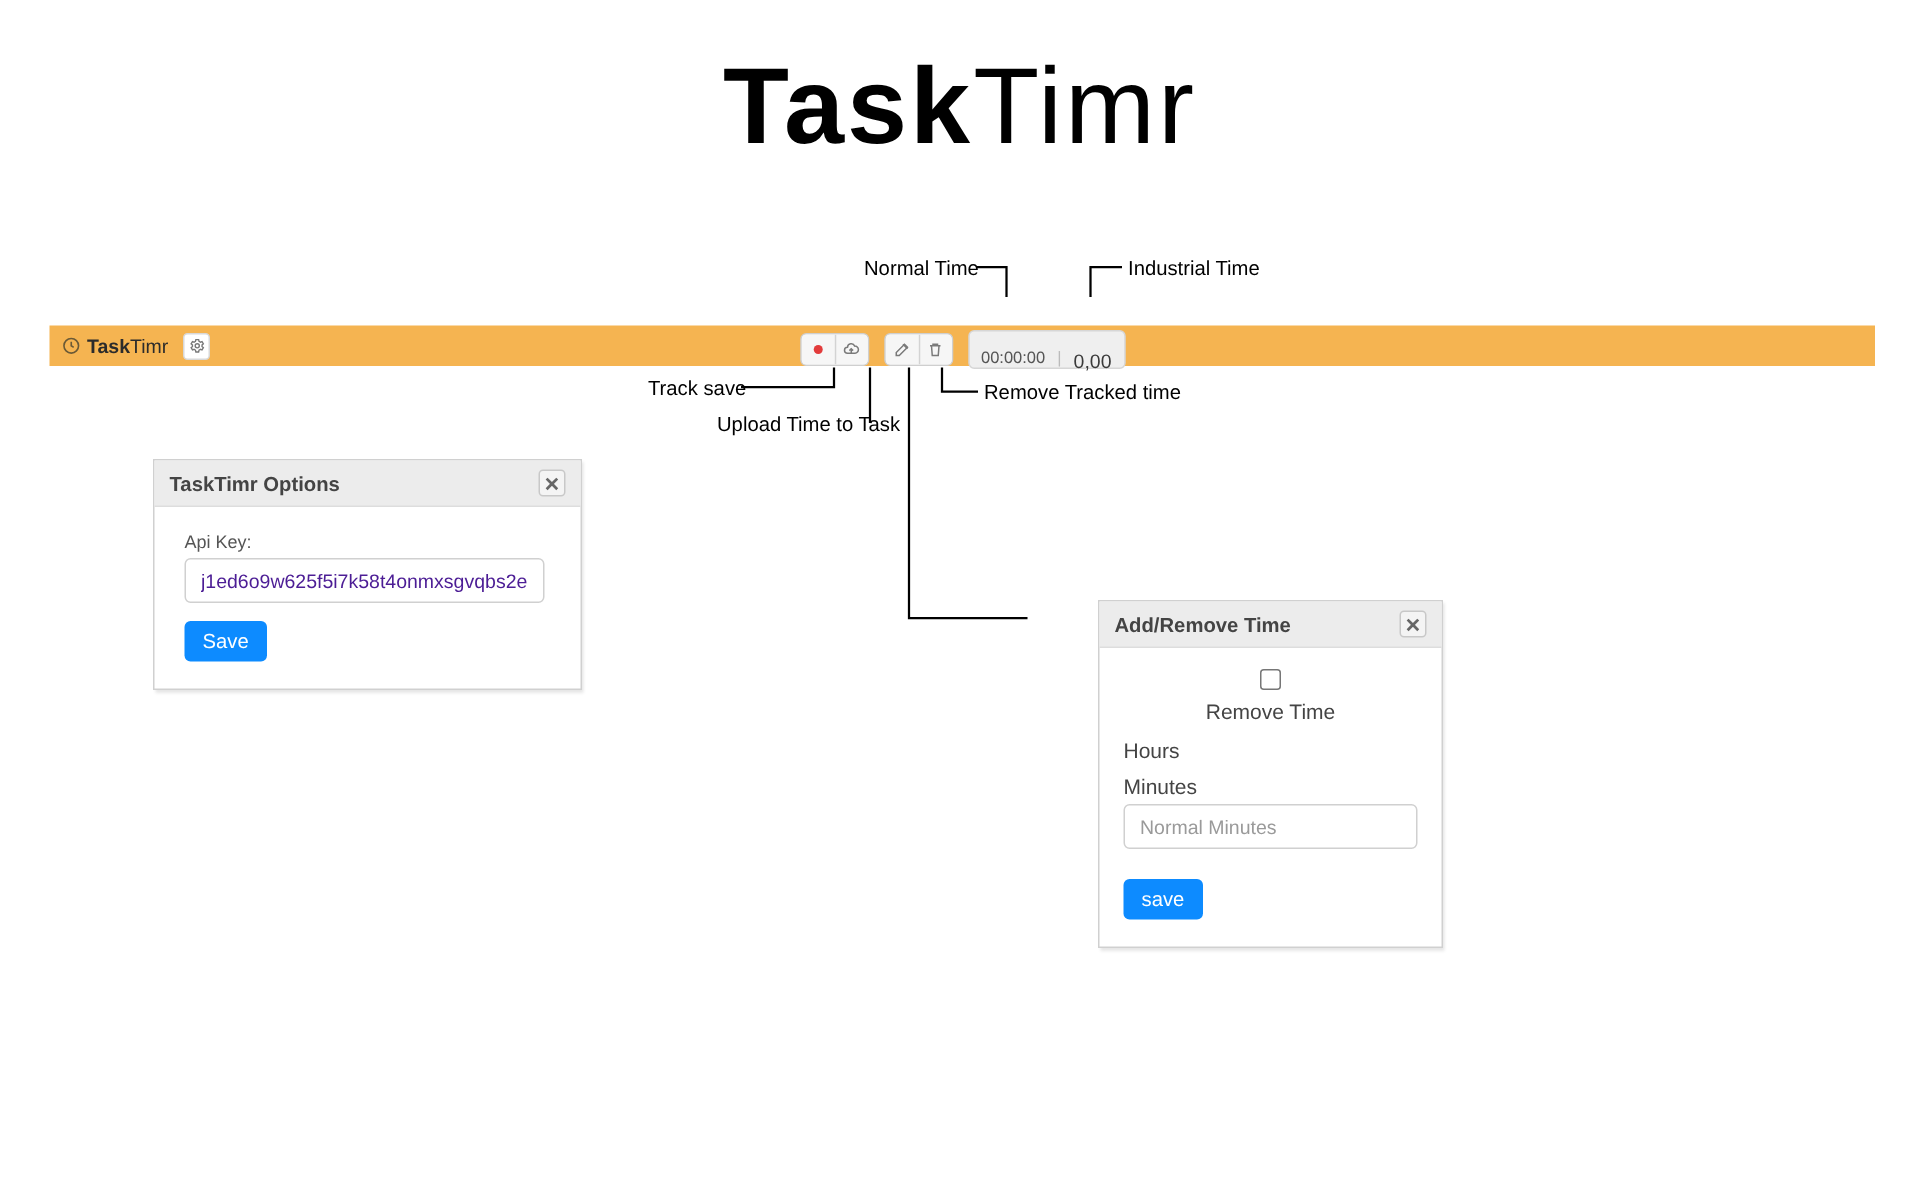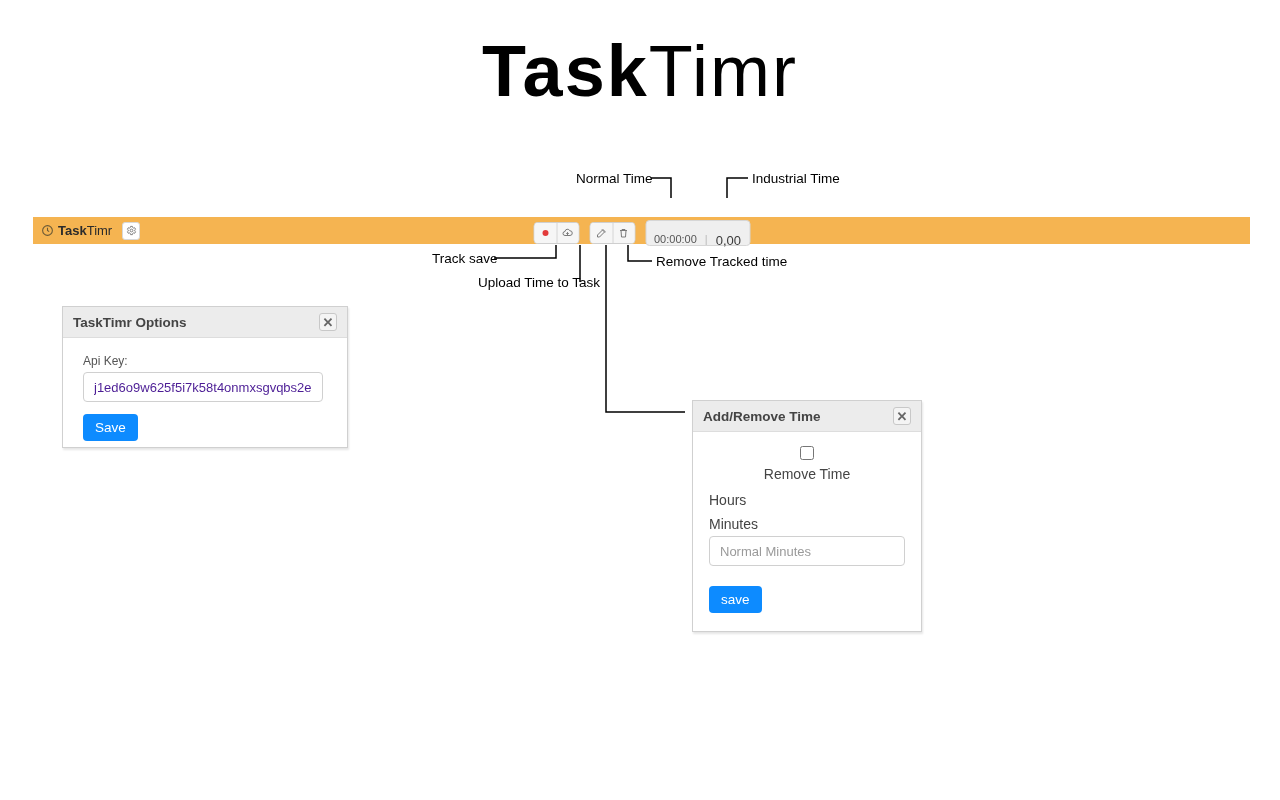--- a/index.html
+++ b/index.html
@@ -130,20 +130,21 @@
     overflow: visible;
     pointer-events: none;
   }
 
   
   .dialog {
     position: absolute;
     background: #fff;
     border: 1px solid #d0d0d0;
     box-shadow: 1px 2px 2px rgba(0,0,0,0.10);
+    margin-left: 40px;
   }
   .dialog .dlg-header {
     background: #ececec;
     border-bottom: 1px solid #ddd;
     padding: 6px 10px;
     display: flex;
     align-items: center;
     justify-content: space-between;
   }
   .dialog .dlg-title {
@@ -158,21 +159,21 @@
     background: #f4f4f4;
     display: inline-flex;
     align-items: center;
     justify-content: center;
     cursor: pointer;
     color: #666;
     font-size: 13px;
     font-weight: 700;
   }
   .dialog .dlg-body {
-    padding: 16px 20px 6px 20px;
+    padding: 16px 20px 18px 20px;
   }
   .fld-label {
     font-size: 12px;
     color: #555;
     margin-bottom: 4px;
     display: block;
   }
   .text-input {
     width: 100%;
     height: 30px;

